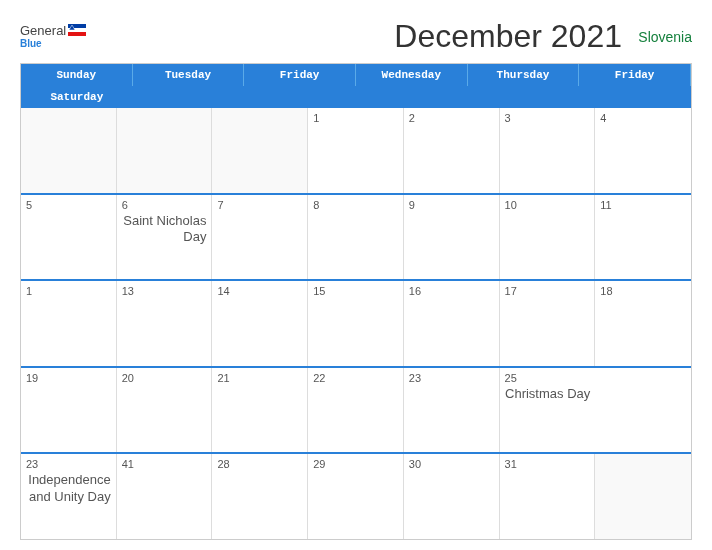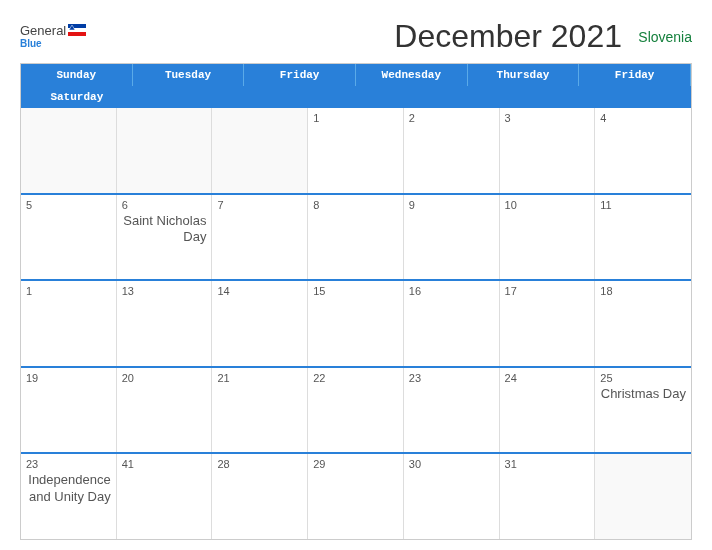--- a/index.html
+++ b/index.html
@@ -239,23 +239,20 @@
           <div class="cal-cell">
             <span class="day-num">21</span>
           </div>
           <div class="cal-cell">
             <span class="day-num">22</span>
           </div>
           <div class="cal-cell">
             <span class="day-num">23</span>
           </div>
           <div class="cal-cell">
-            <span class="day-num">24</span>
-          </div>
-          <div class="cal-cell">
             <span class="day-num">25</span>
             <div class="day-event">Christmas Day</div>
           </div>
         </div>
         <div class="cal-week">
           <div class="cal-cell">
             <span class="day-num">23</span>
             <div class="day-event">Independence and Unity Day</div>
           </div>
           <div class="cal-cell">

